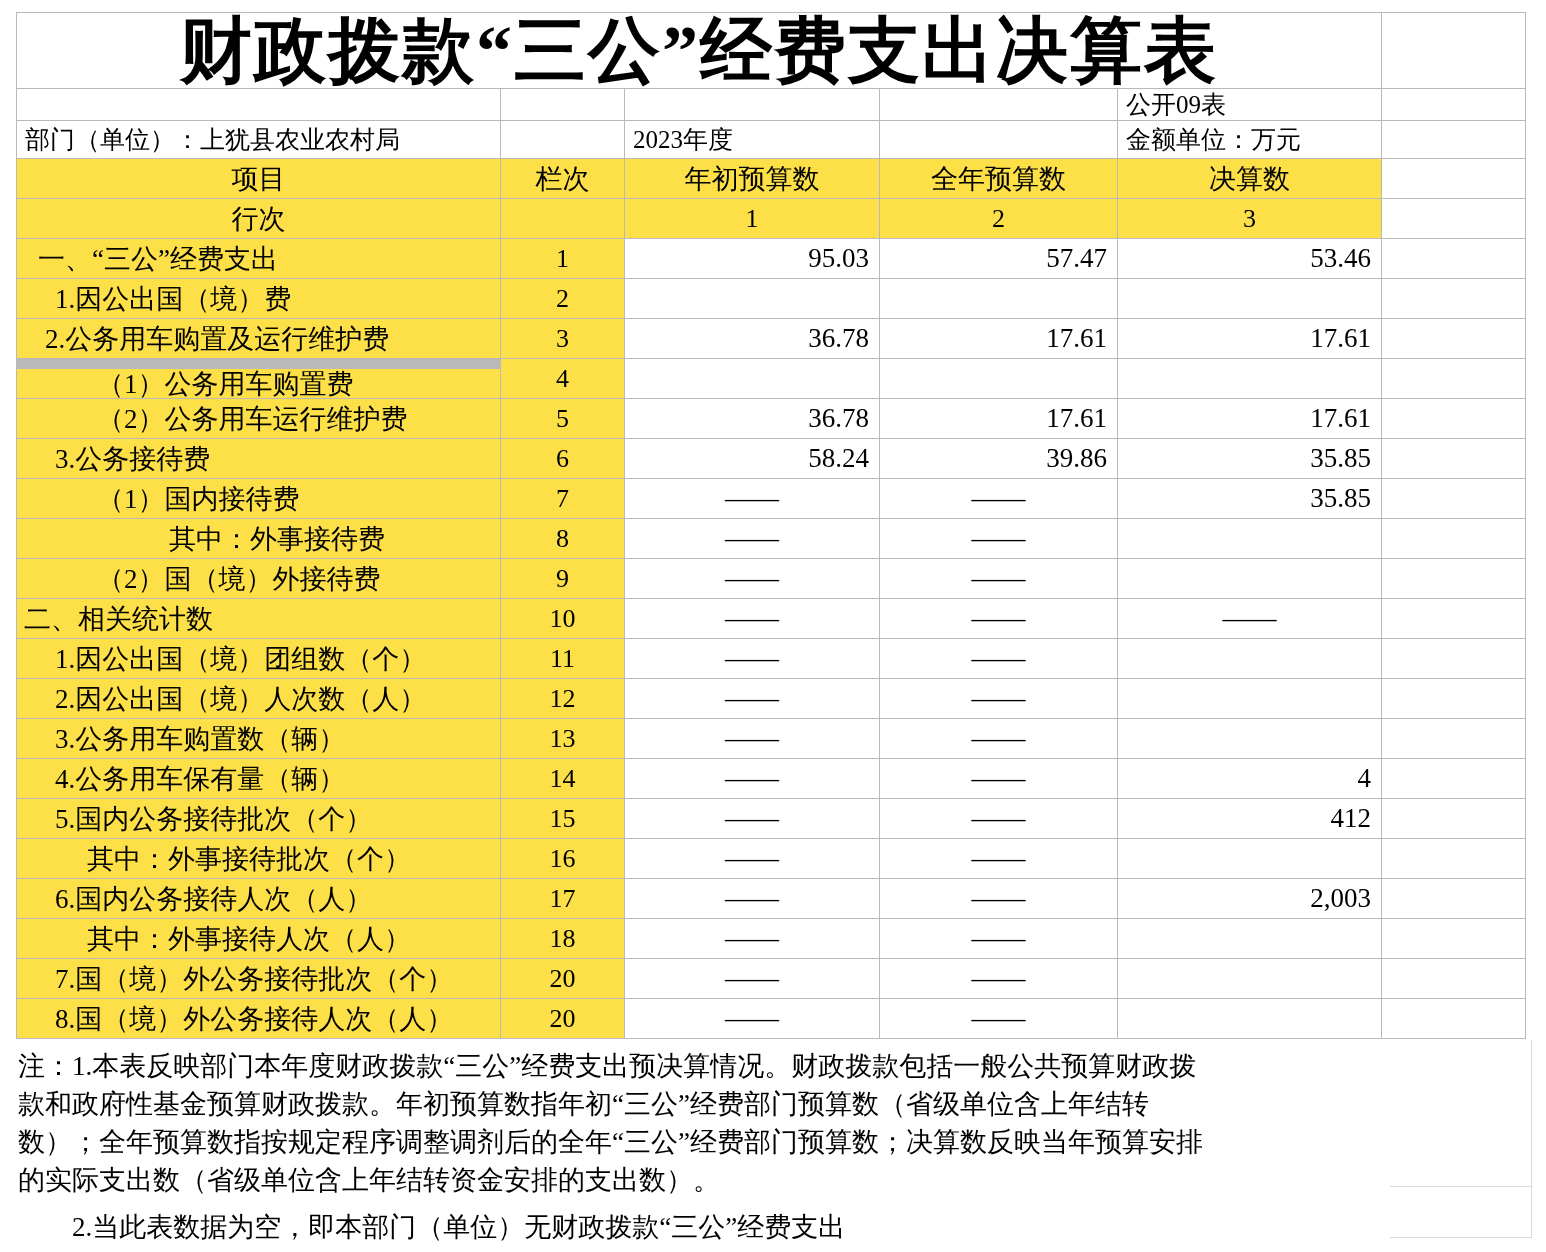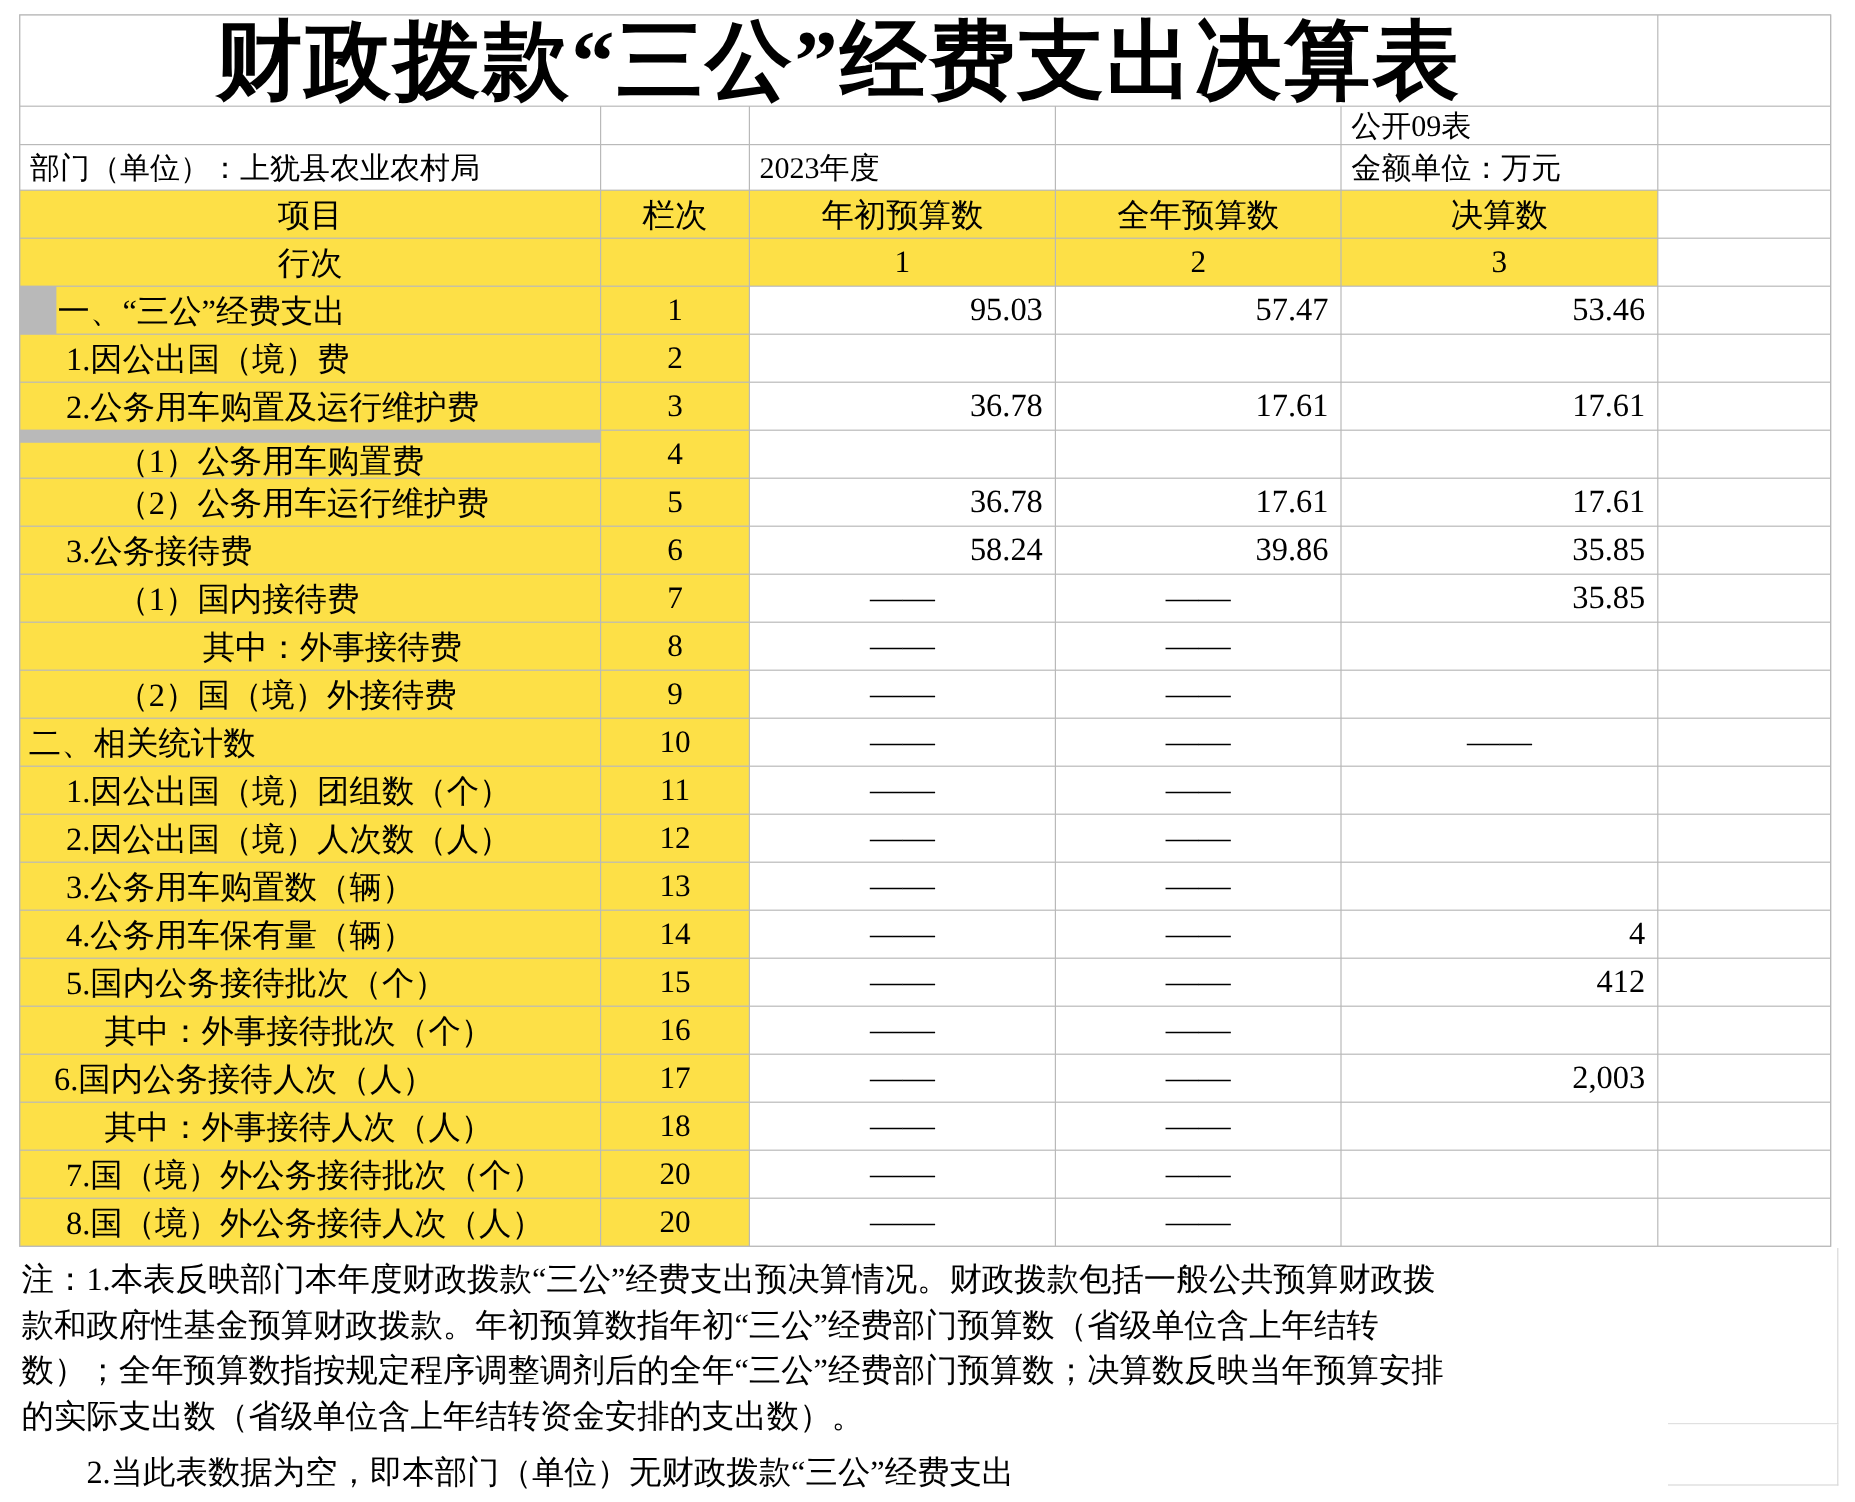--- a/index.html
+++ b/index.html
@@ -70,33 +70,33 @@
   <div class="cell g center">决算数</div>
   <div class="cell"></div>
 
   <div class="cell g center">行次</div>
   <div class="cell g"></div>
   <div class="cell g center linenum">1</div>
   <div class="cell g center linenum">2</div>
   <div class="cell g center linenum">3</div>
   <div class="cell"></div>
 
-<div class="cell g" style="padding-left: 1px; margin-left: 30px;">一、“三公”经费支出</div>
+<div class="cell g" style="padding-left: 21px;">一、“三公”经费支出</div>
     <div class="cell g center linenum">1</div>
     <div class="cell right">95.03</div>
     <div class="cell right">57.47</div>
     <div class="cell right">53.46</div>
     <div class="cell "></div>
     <div class="cell g" style="padding-left: 38px;">1.因公出国（境）费</div>
     <div class="cell g center linenum">2</div>
     <div class="cell "></div>
     <div class="cell "></div>
     <div class="cell "></div>
     <div class="cell "></div>
-    <div class="cell g" style="padding-left: 38px;">2.公务用车购置及运行维护费</div>
+    <div class="cell g" style="padding-left: 28px;">2.公务用车购置及运行维护费</div>
     <div class="cell g center linenum">3</div>
     <div class="cell right">36.78</div>
     <div class="cell right">17.61</div>
     <div class="cell right">17.61</div>
     <div class="cell "></div>
     <div class="cell g" style="padding-left: 80px; margin-top: 10px;">（1）公务用车购置费</div>
     <div class="cell g center linenum">4</div>
     <div class="cell "></div>
     <div class="cell "></div>
     <div class="cell "></div>
@@ -166,21 +166,21 @@
     <div class="cell center">——</div>
     <div class="cell center">——</div>
     <div class="cell right">412</div>
     <div class="cell "></div>
     <div class="cell g" style="padding-left: 70px;">其中：外事接待批次（个）</div>
     <div class="cell g center linenum">16</div>
     <div class="cell center">——</div>
     <div class="cell center">——</div>
     <div class="cell "></div>
     <div class="cell "></div>
-    <div class="cell g" style="padding-left: 28px; text-align: center;">6.国内公务接待人次（人）</div>
+    <div class="cell g" style="padding-left: 38px; text-align: center;">6.国内公务接待人次（人）</div>
     <div class="cell g center linenum">17</div>
     <div class="cell center">——</div>
     <div class="cell center">——</div>
     <div class="cell right">2,003</div>
     <div class="cell "></div>
     <div class="cell g" style="padding-left: 70px;">其中：外事接待人次（人）</div>
     <div class="cell g center linenum">18</div>
     <div class="cell center">——</div>
     <div class="cell center">——</div>
     <div class="cell "></div>

